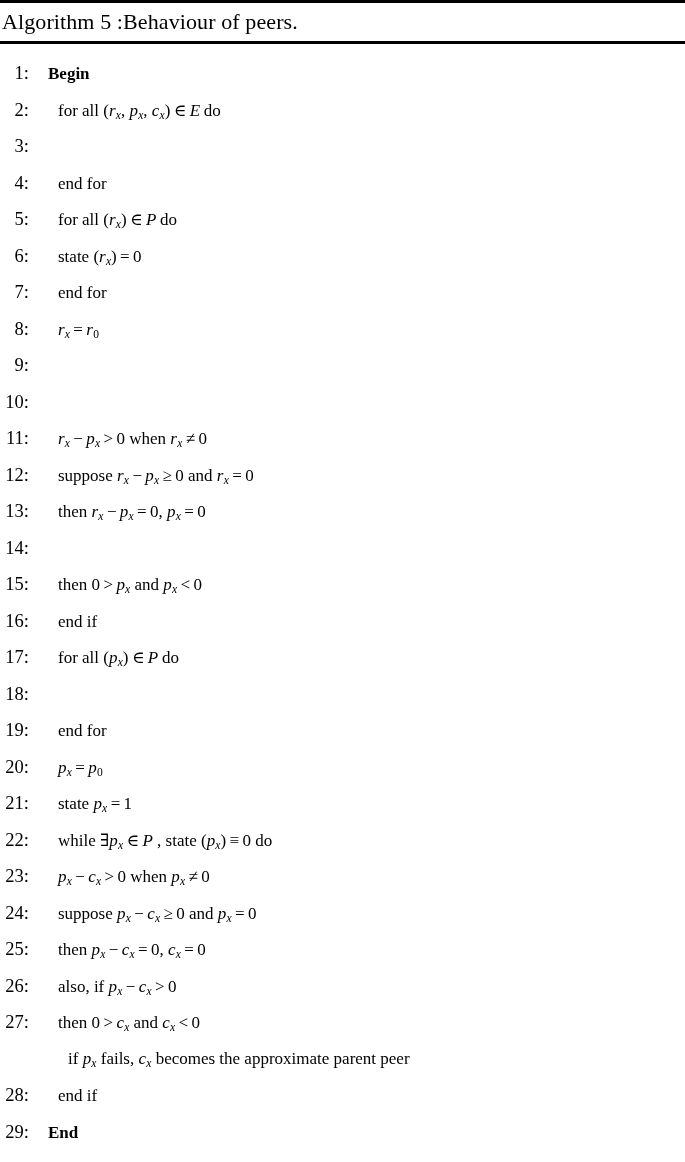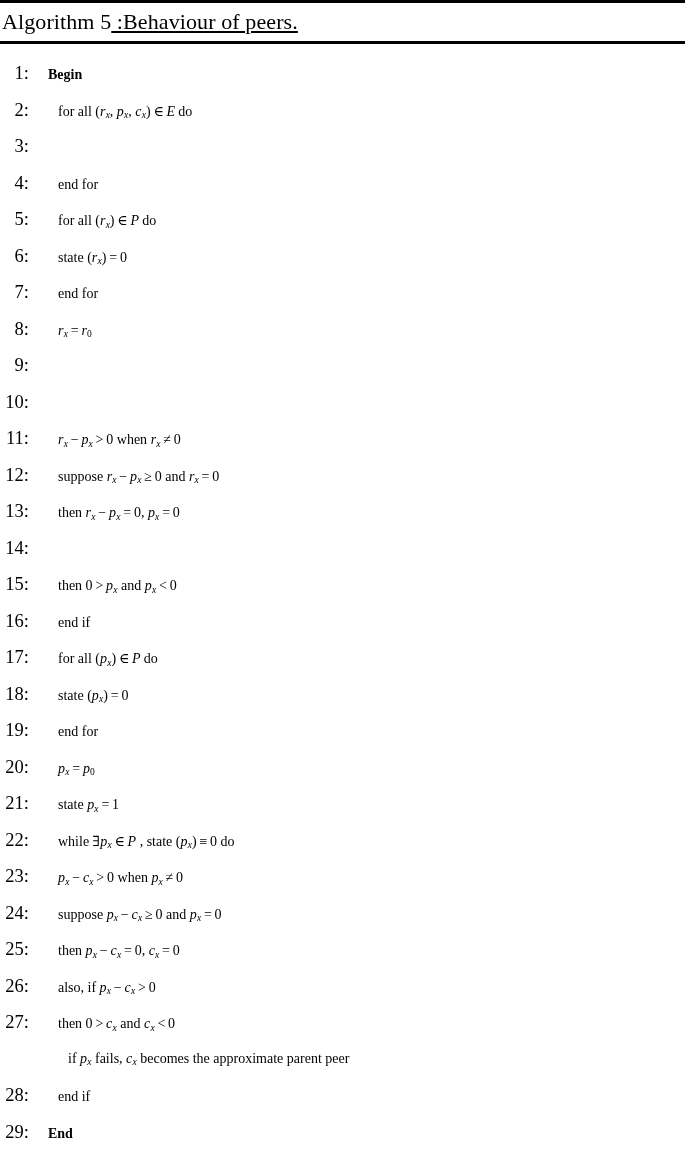--- a/index.html
+++ b/index.html
@@ -39,21 +39,20 @@
     line-height: 33px;
     padding: 2px 0 2px 2px;
     white-space: nowrap;
     letter-spacing: 0.1px;
   }
   .algo-title .title-name {
     font-weight: normal;
   }
   .algo-title .title-caption {
     font-weight: normal;
-    text-decoration: underline;
   }
 
   .algo-body {
     padding-top: 11px;
     padding-bottom: 2px;
   }
 
   .algo-line {
     display: flex;
     align-items: baseline;
@@ -68,21 +67,21 @@
     min-width: 29px;
     text-align: right;
     font-size: 18.5px;
     font-family: "Liberation Serif", "DejaVu Serif", serif;
     padding-right: 0px;
     box-sizing: border-box;
   }
 
   .line-code {
     padding-left: 19px;
-    font-size: 14px;
+    font-size: 17px;
     text-align: right;
   }
   .algo-line[data-indent="0"] .line-code { padding-left: 19px; }
   .algo-line[data-indent="1"] .line-code { padding-left: 29px; }
   .algo-line[data-indent="2"] .line-code { padding-left: 39px; }
 
   .algo-line.bold .line-code { font-weight: bold; }
 
   
   .mi {
@@ -178,21 +177,20 @@
       <div class="algo-line" data-indent="1">
         <span class="line-no">16:</span>
         <span class="line-code">end if</span>
       </div>
       <div class="algo-line" data-indent="1">
         <span class="line-no">17:</span>
         <span class="line-code">for all (<i class="mi">p</i><i class="sub">x</i>)<span class="op">∈</span><i class="mi">P</i><span class="sp"></span>do</span>
       </div>
       <div class="algo-line" data-indent="1">
         <span class="line-no">18:</span>
-        <span class="line-code">state (<i class="mi">p</i><i class="sub">x</i>)<span class="op">=</span>0</span>
       </div>
       <div class="algo-line" data-indent="1">
         <span class="line-no">19:</span>
         <span class="line-code">end for</span>
       </div>
       <div class="algo-line" data-indent="1">
         <span class="line-no">20:</span>
         <span class="line-code"><i class="mi">p</i><i class="sub">x</i><span class="op">=</span><i class="mi">p</i><i class="subn">0</i></span>
       </div>
       <div class="algo-line" data-indent="1">

